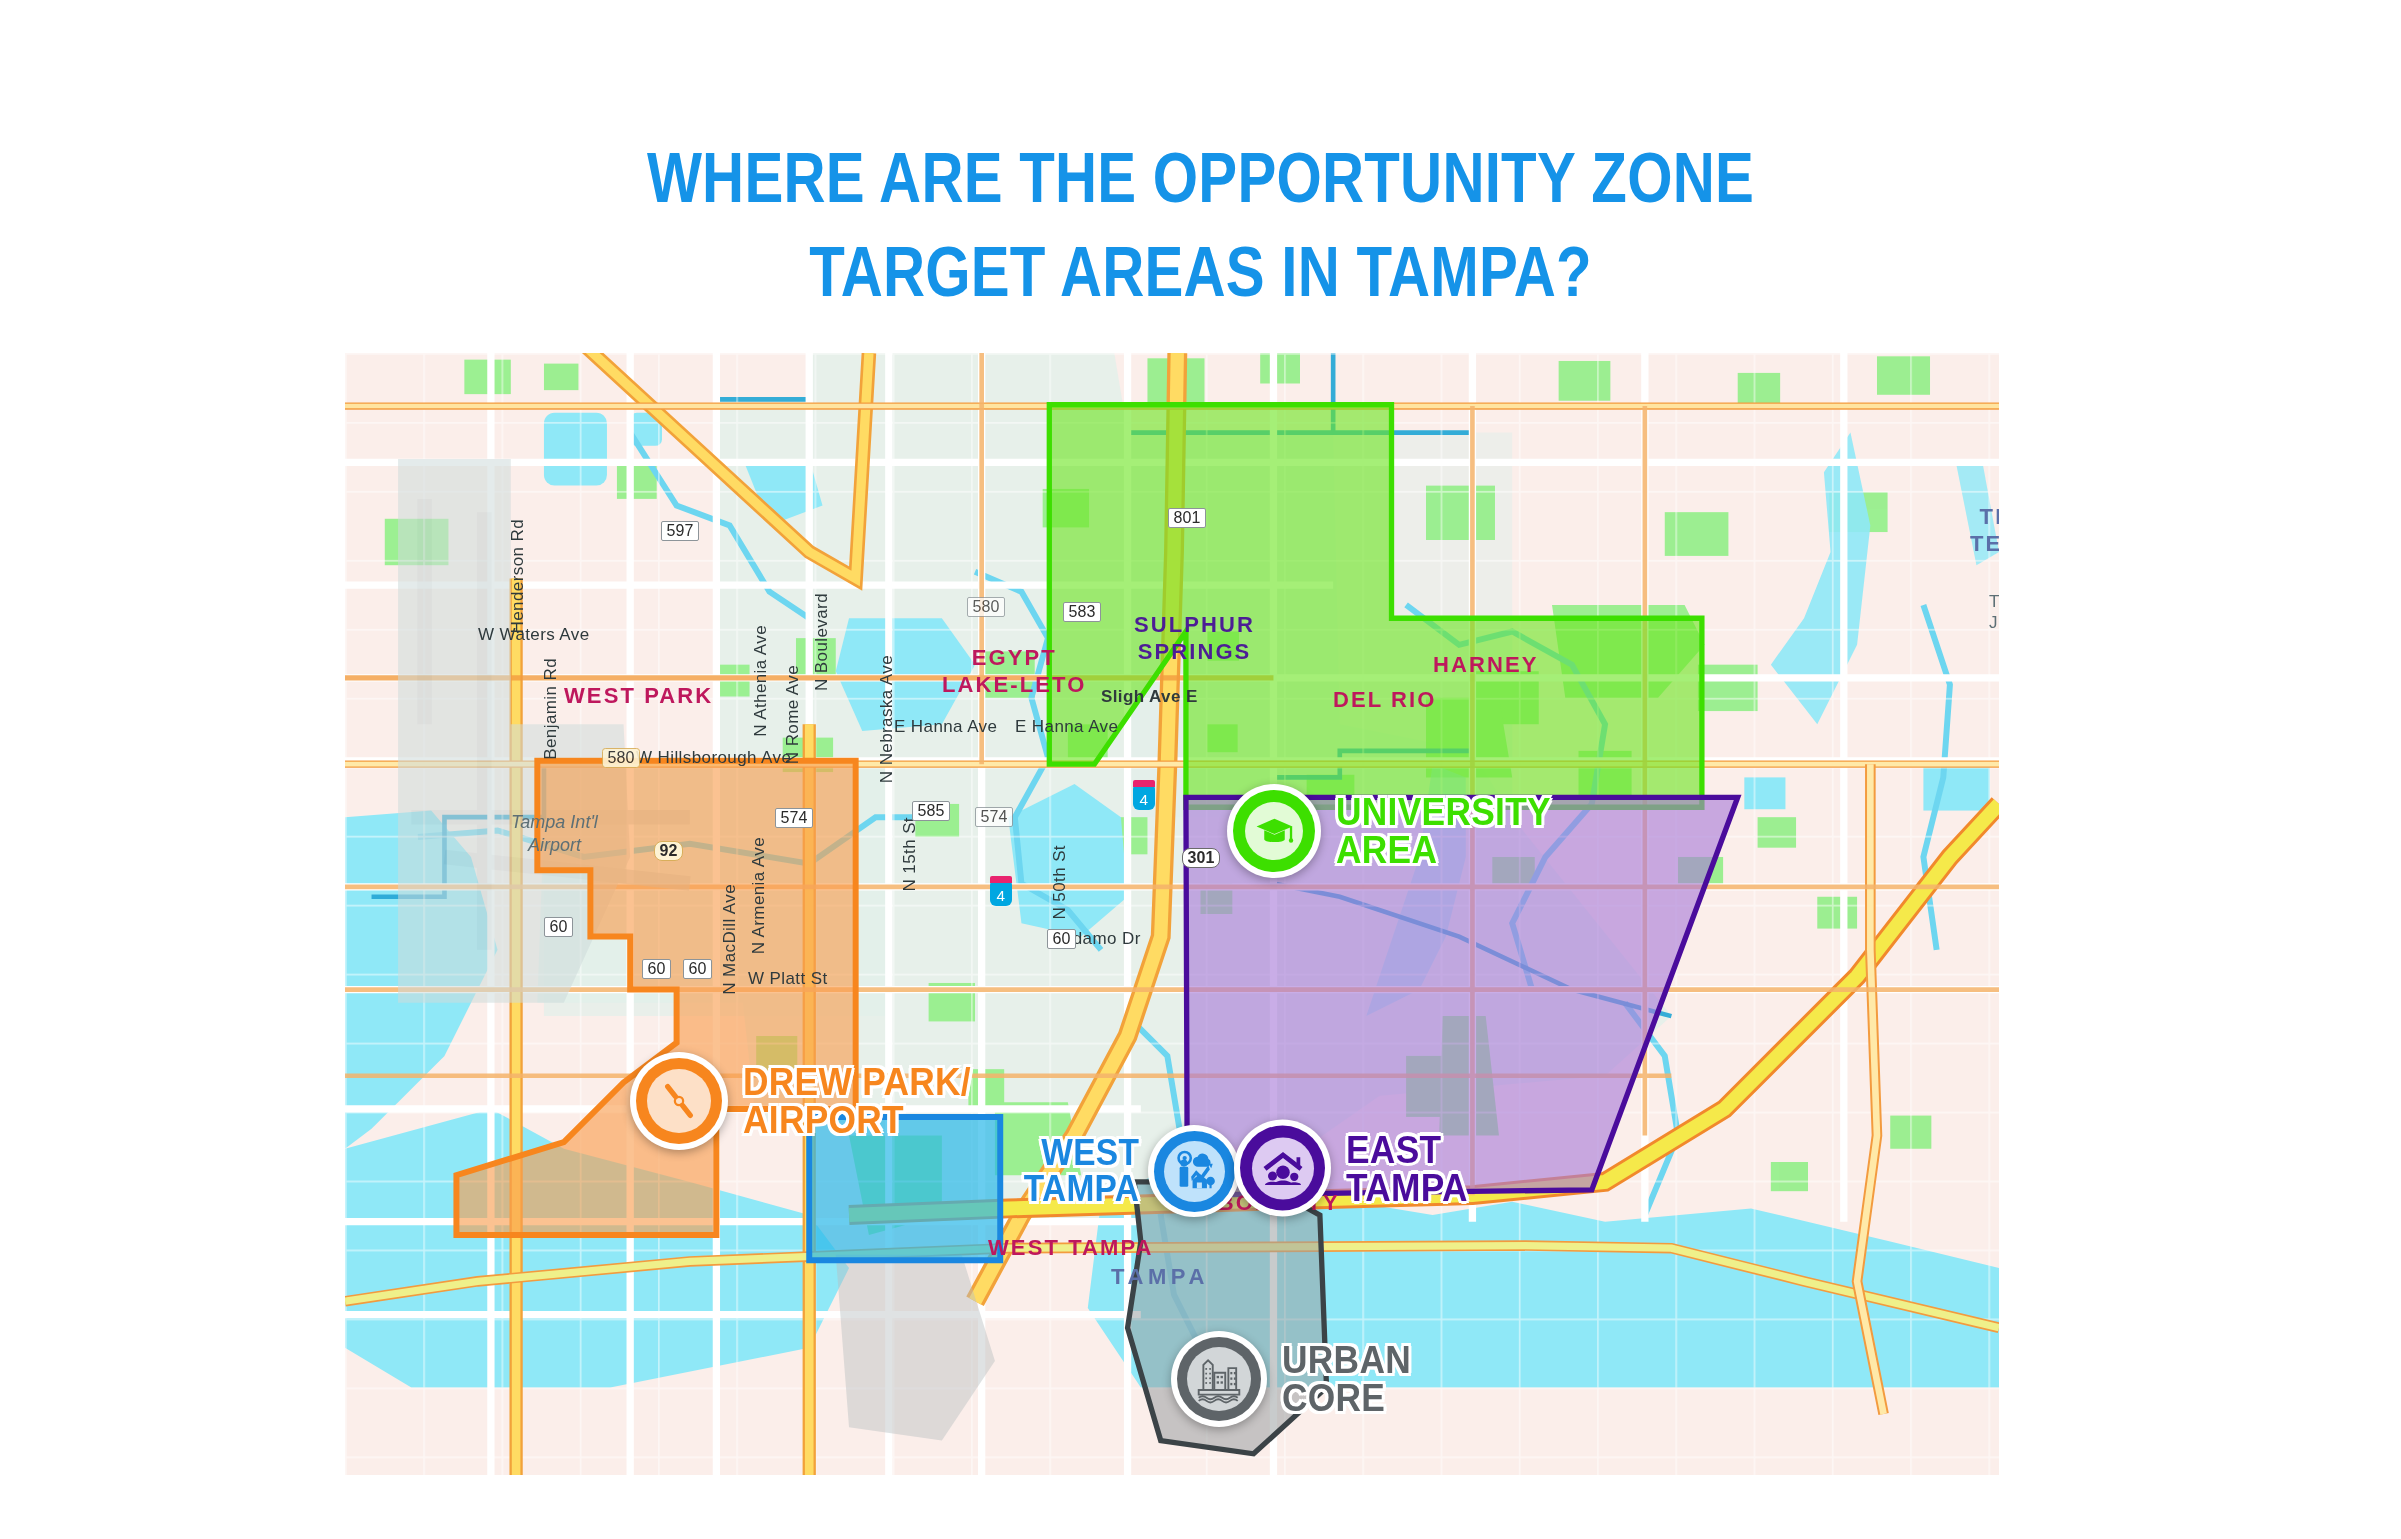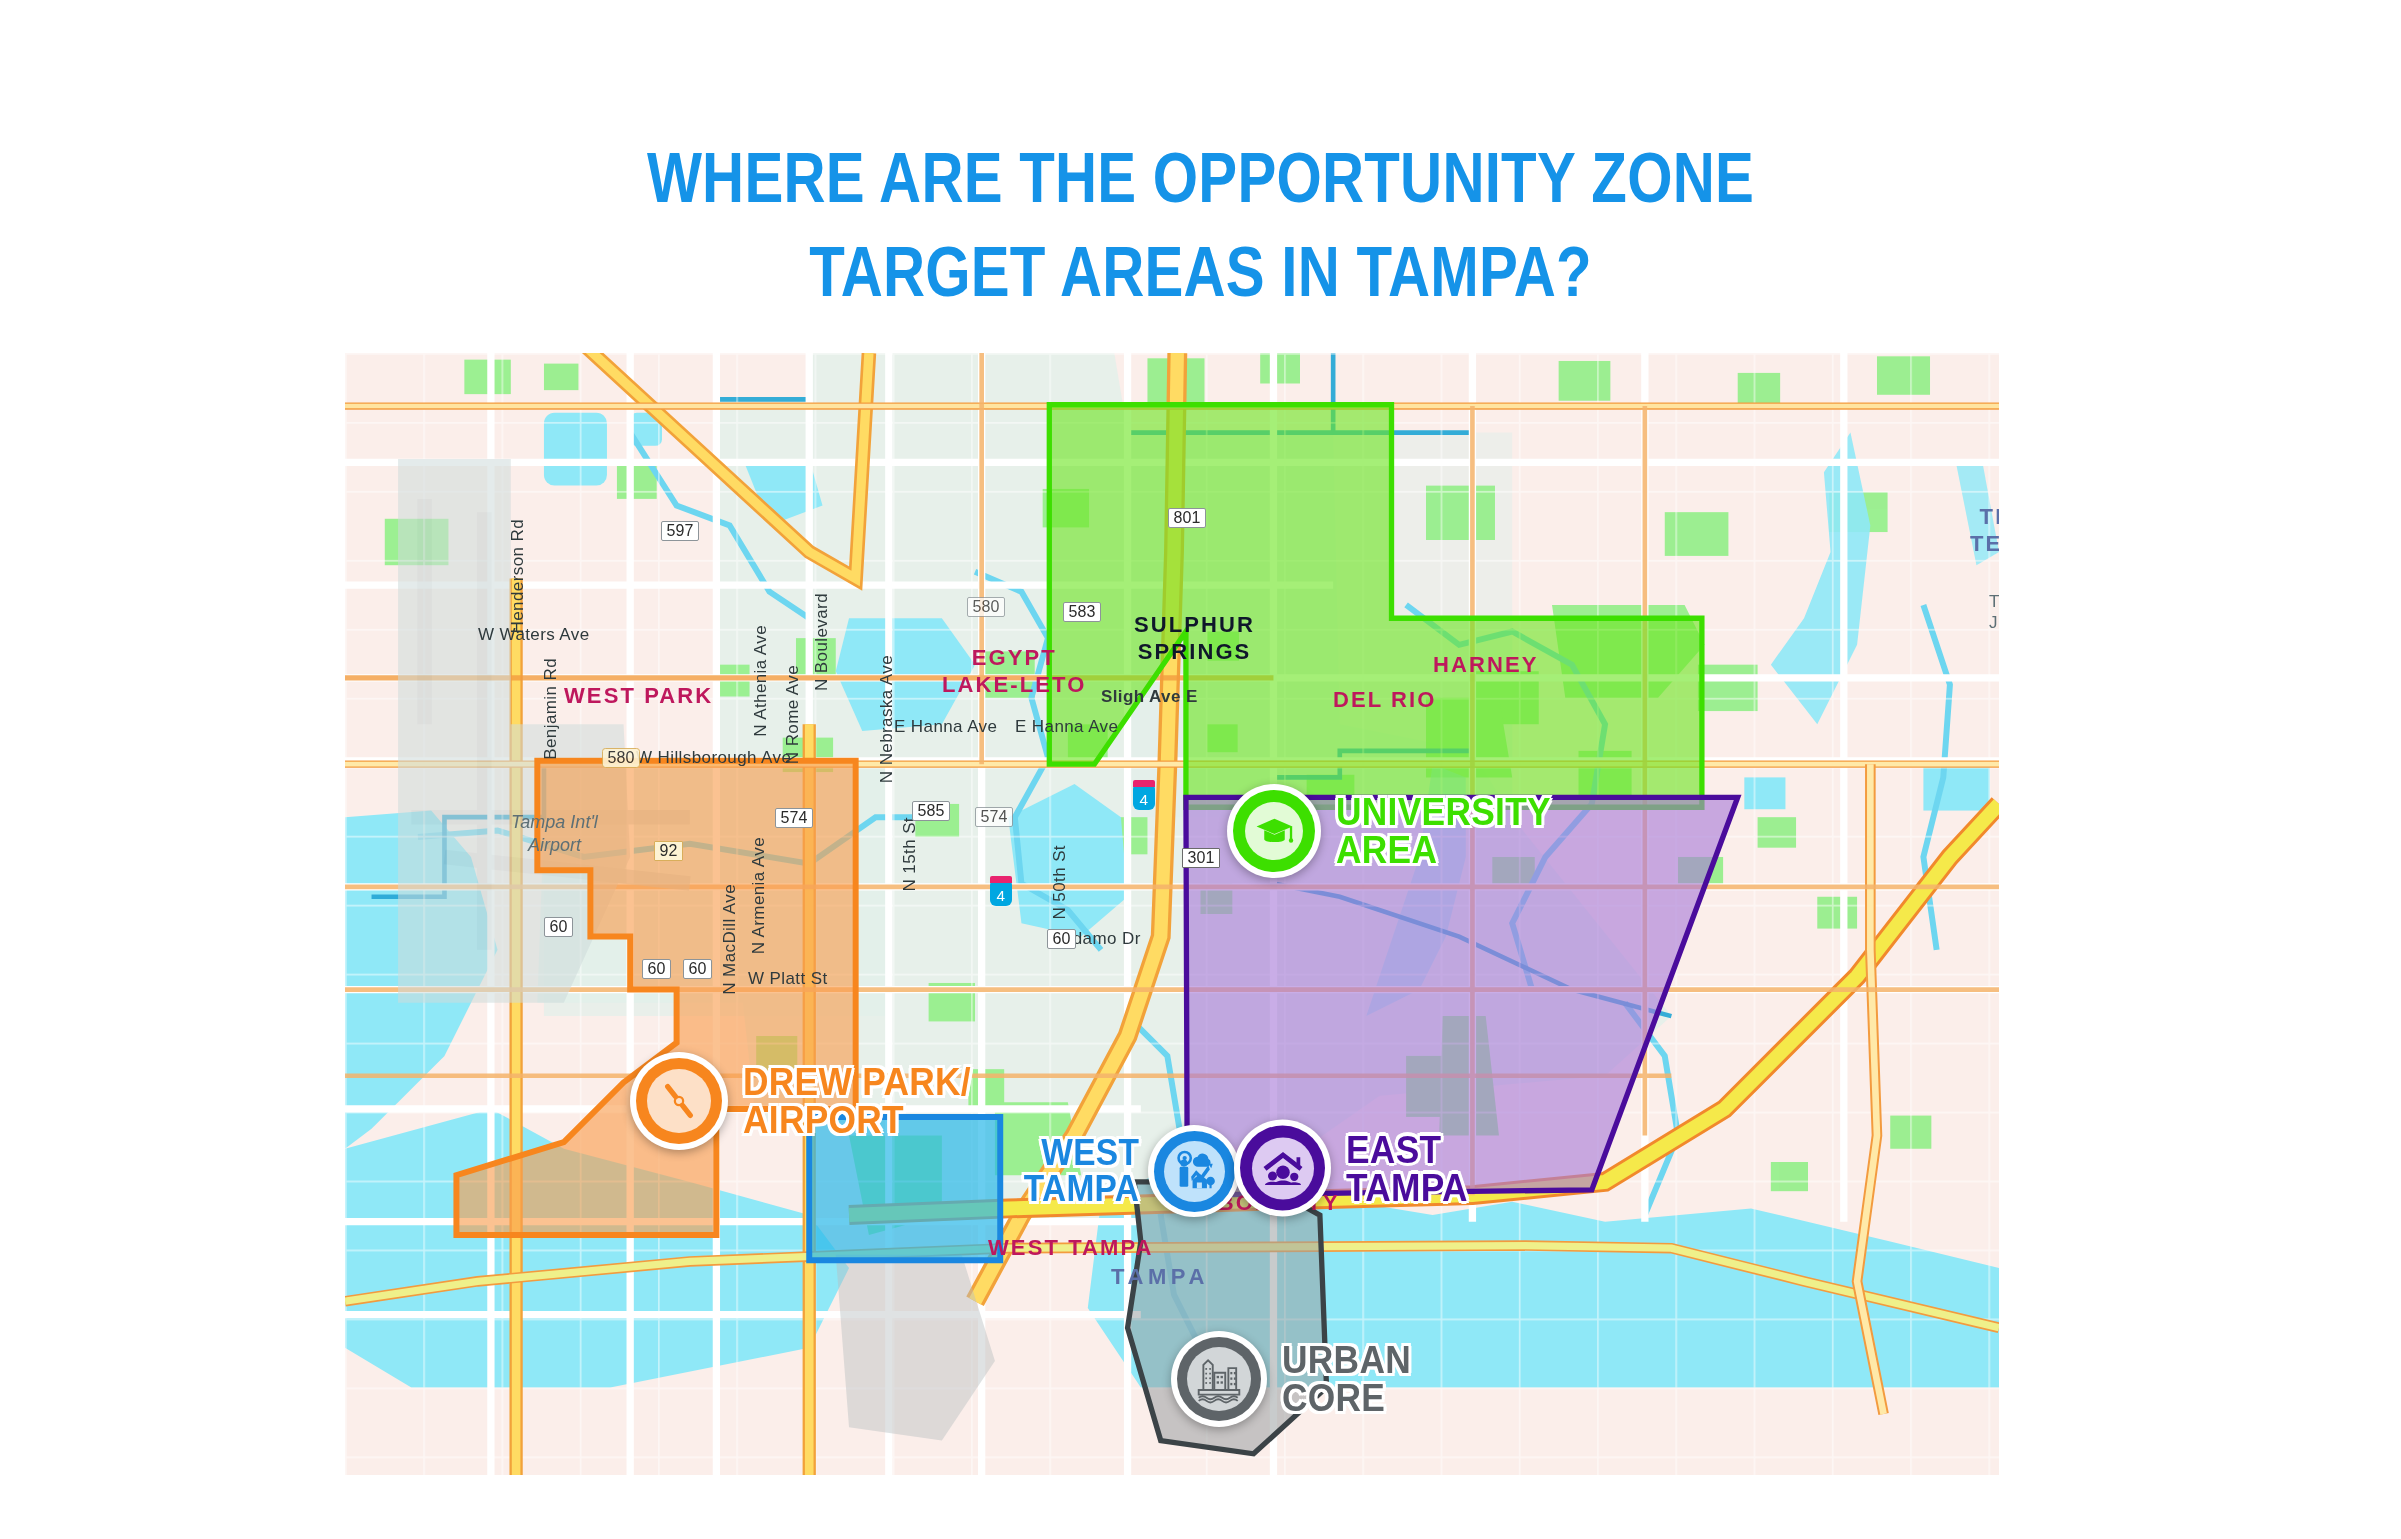--- a/index.html
+++ b/index.html
@@ -30,21 +30,21 @@
   .hood{color:#be185d;font-size:22px;font-weight:700;letter-spacing:2.1px;
         text-align:center;line-height:1.22;}
   .hood.blue{color:#5b6fa8;}
   .hood.purple{color:#be185d;}
   .poi{color:#5d6f75;font-size:18px;font-style:italic;text-align:center;line-height:1.25;}
 
   
   .shield{position:absolute;display:flex;align-items:center;justify-content:center;
           font-size:16px;color:#2b2b2b;background:#ffffff;border:1.3px solid #8d9499;
           border-radius:2px;padding:0.7px 4.6px 1.3px;font-weight:400;line-height:1;}
-  .shield.us{border-radius:1px;border-color:#6a6a6a;background:#fff;}
+  .shield.us{border-radius:8px;border-color:#6a6a6a;background:#fff;font-weight:bold;}
   .shield.cnty{background:#fdf3d4;border-color:#d9ae5a;border-radius:3.3px;}
   .shield.i{background:#00a7e1;color:#fff;border:none;border-radius:2.7px 2.7px 6px 6px;
             padding:6px 6.6px 2.7px;font-size:15.3px;position:absolute;}
   .shield.i:before{content:"";position:absolute;left:0;right:0;top:-6px;height:7.3px;
             background:#e8246e;border-radius:2px 2px 0 0;}
 
   
   .zone{position:absolute;display:flex;align-items:center;}
   .zone .disc{
     border-radius:50%;background:#fff;display:flex;align-items:center;justify-content:center;
@@ -274,21 +274,21 @@
              L500 1040 L500 960 L430 960 L430 880 L370 880 L370 780 L290 780 Z" fill="#f89c4e" fill-opacity=".62" stroke="#f7861e" stroke-width="9"></path>
 
     <path d="M700 1152 L988 1152 L988 1368 L700 1368 Z" fill="#2ab8e8" fill-opacity=".70" stroke="#1a87e0" stroke-width="9"></path>
 
     <path d="M1268 670 L2100 670 L1880 1262 L1270 1270 Z" fill="#a87bd8" fill-opacity=".62" stroke="#4a0c9c" stroke-width="8"></path>
 
     <path d="M1190 1250 L1380 1250 L1470 1300 L1480 1560 L1370 1660 L1230 1640 L1180 1470 L1200 1340 Z" fill="#9aa0a3" fill-opacity=".55" stroke="#3b4347" stroke-width="8"></path>
   </svg>
 
   <div class="mlabel hood blue" style="left:1625px;top:151px;">TEMPLE<br>TERRACE</div>
-  <div class="mlabel hood" style="left:789px;top:259px;color:#0f172a;">SULPHUR<br>SPRINGS</div>
+  <div class="mlabel hood" style="left:789px;top:259px;color:#4c1d95;">SULPHUR<br>SPRINGS</div>
   <div class="mlabel hood purple" style="left:597px;top:292px;">EGYPT<br>LAKE-LETO</div>
   <div class="mlabel hood" style="left:219px;top:330px;">WEST PARK</div>
   <div class="mlabel hood" style="left:1088px;top:299px;">HARNEY</div>
   <div class="mlabel hood" style="left:988px;top:334px;">DEL RIO</div>
   <div class="mlabel hood" style="left:856px;top:837px;">YBOR CITY</div>
   <div class="mlabel hood" style="left:643px;top:882px;">WEST TAMPA</div>
   <div class="mlabel hood blue" style="left:766px;top:911px;letter-spacing:4.6px;">TAMPA</div>
 
   <div class="mlabel poi" style="left:166px;top:458px;">Tampa Int'l<br>Airport</div>
 

